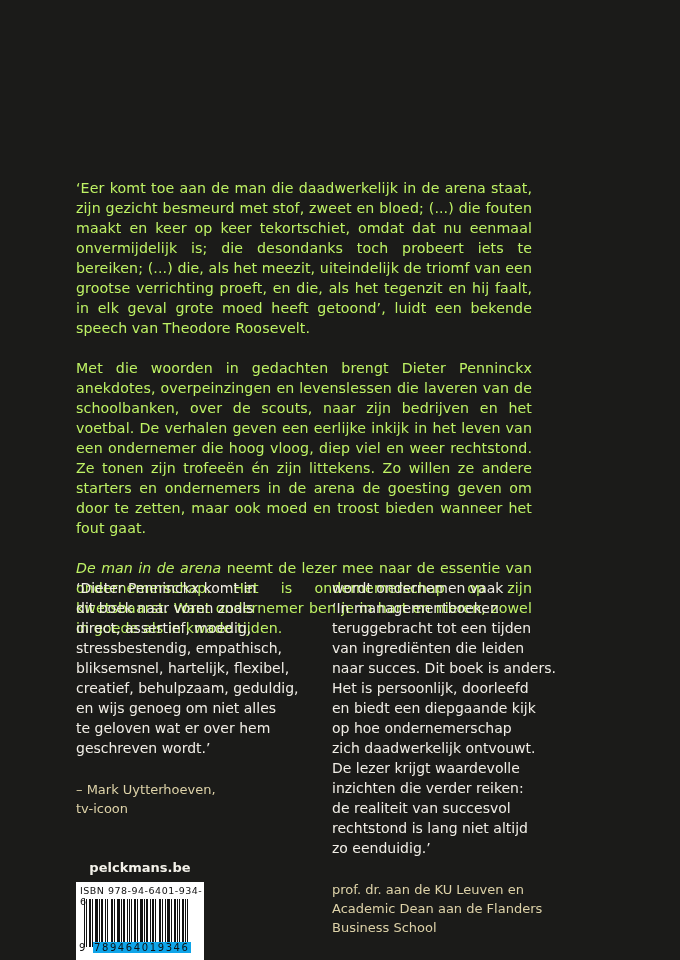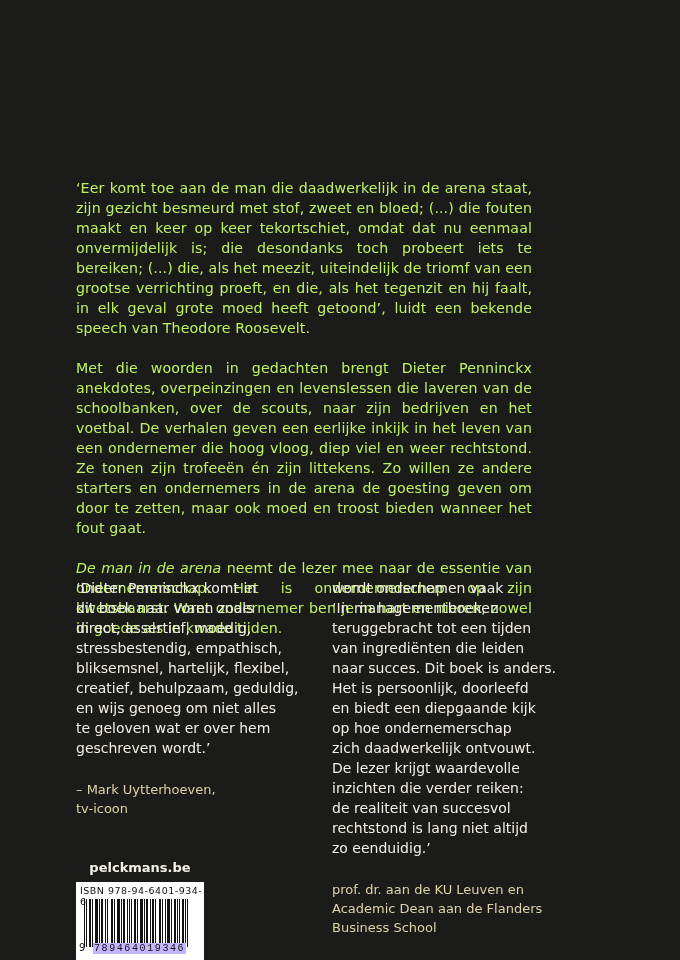--- a/index.html
+++ b/index.html
@@ -43,21 +43,21 @@
     .bars {
       position: absolute; left: 8px; top: 17px; width: 114px; height: 48px;
       display: flex; align-items: stretch;
     }
     .bars span { display: block; background: #111; }
     .barcode-digits {
       position: absolute; left: 3px; top: 60px; font-size: 10px; color: #111;
       letter-spacing: 1.6px; background: transparent;
     }
     .barcode-digits .first { margin-right: 6px; }
-    .barcode-digits .rest { background: #c4b5fd; padding: 0 1px; font-family: Liberation Mono, monospace; }
+    .barcode-digits .rest { background: #0ea5e9; padding: 0 1px; }
   </style>
 </head>
 <body>
 
 <div class="page">
 
   <div class="blurb">
     <p>‘Eer komt toe aan de man die daadwerkelijk in de arena staat, zijn gezicht besmeurd met stof, zweet en bloed; (...) die fouten maakt en keer op keer tekortschiet, omdat dat nu eenmaal onvermijdelijk is; die desondanks toch probeert iets te bereiken; (...) die, als het meezit, uiteindelijk de triomf van een grootse verrichting proeft, en die, als het tegenzit en hij faalt, in elk geval grote moed heeft getoond’, luidt een bekende speech van Theodore Roosevelt.</p>
     <p>Met die woorden in gedachten brengt Dieter Penninckx anekdotes, overpeinzingen en levenslessen die laveren van de schoolbanken, over de scouts, naar zijn bedrijven en het voetbal. De verhalen geven een eerlijke inkijk in het leven van een ondernemer die hoog vloog, diep viel en weer rechtstond. Ze tonen zijn trofeeën én zijn littekens. Zo willen ze andere starters en ondernemers in de arena de goesting geven om door te zetten, maar ook moed en troost bieden wanneer het fout gaat.</p>
     <p><span class="title-em">De man in de arena</span><span> neemt de lezer mee naar de essentie van ondernemerschap. Het is ondernemerschap op zijn kwetsbaarst. Want ondernemer ben je in hart en nieren, zowel in goede als in kwade tijden.</span></p>

